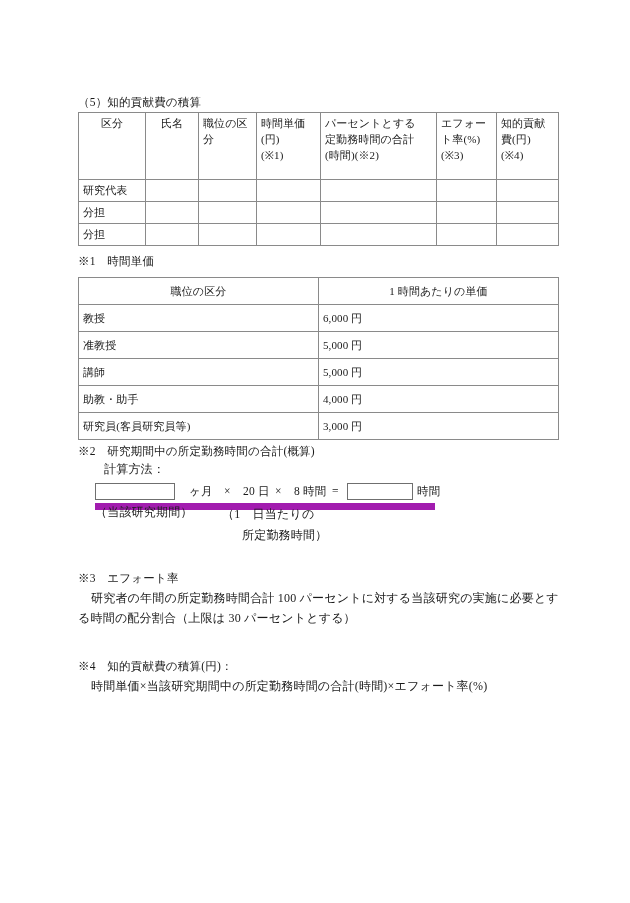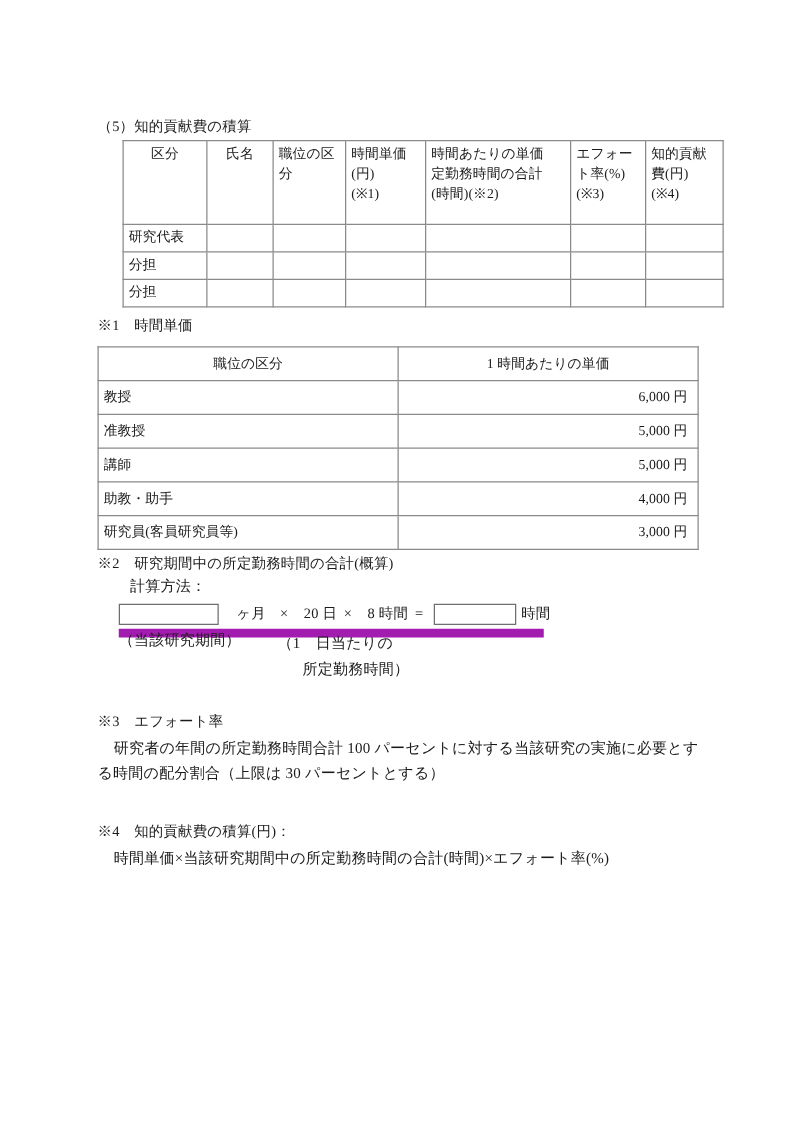--- a/index.html
+++ b/index.html
@@ -51,42 +51,42 @@
   table.doc-table th {
     border: 1px solid #8a8a8a;
     padding: 2px 4px;
     font-weight: normal;
     vertical-align: top;
     line-height: 16px;
     color: #1a1a1a;
   }
 
   
-  #table-contrib { left: 78px; top: 112px; width: 480px; margin-left: 20px; }
+  #table-contrib { left: 78px; top: 112px; width: 480px; }
   #table-contrib th {
     height: 62px;
     text-align: left;
     vertical-align: top;
   }
   #table-contrib th.ctr { text-align: center; }
   #table-contrib td { height: 17px; }
   #table-contrib th.hdr-wrap { white-space: normal; }
 
   
   #table-rate { left: 78px; top: 277px; width: 480px; }
   #table-rate th {
     height: 22px;
     text-align: center;
     vertical-align: middle;
   }
   #table-rate td {
     height: 22px;
     vertical-align: middle;
   }
-  #table-rate td.amount { text-align: right; padding-right: 8px; }
+  #table-rate td.amount { text-align: left; padding-right: 8px; }
 
   
   .formula-row {
     position: absolute;
     left: 95px;
     top: 481px;
     width: 340px;
     height: 22px;
     border-bottom: 7px solid #a21caf;
   }
@@ -135,21 +135,21 @@
       <tr>
         <th class="ctr">区分</th>
         <th class="ctr">氏名</th>
         <th class="hdr-wrap">職位の区分</th>
         <th>
           <div>時間単価</div>
           <div>(円)</div>
           <div>(※1)</div>
         </th>
         <th>
-          <div>時間あたりの単価</div>
+          <div>パーセントとする</div>
           <div>定勤務時間の合計</div>
           <div>(時間)(※2)</div>
         </th>
         <th>
           <div>エフォー</div>
           <div>ト率(%)</div>
           <div>(※3)</div>
         </th>
         <th>
           <div>知的貢献</div>

